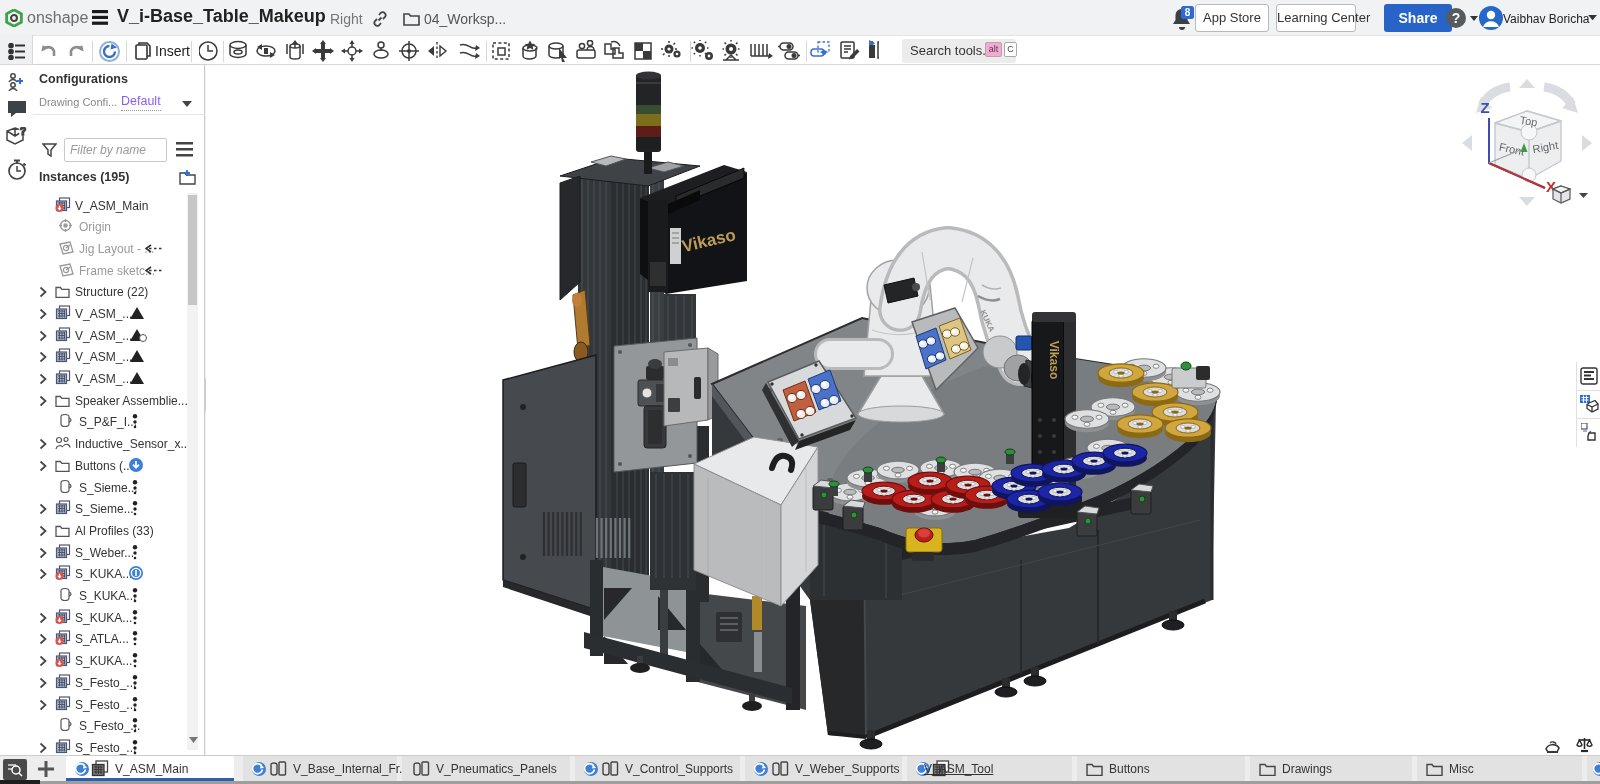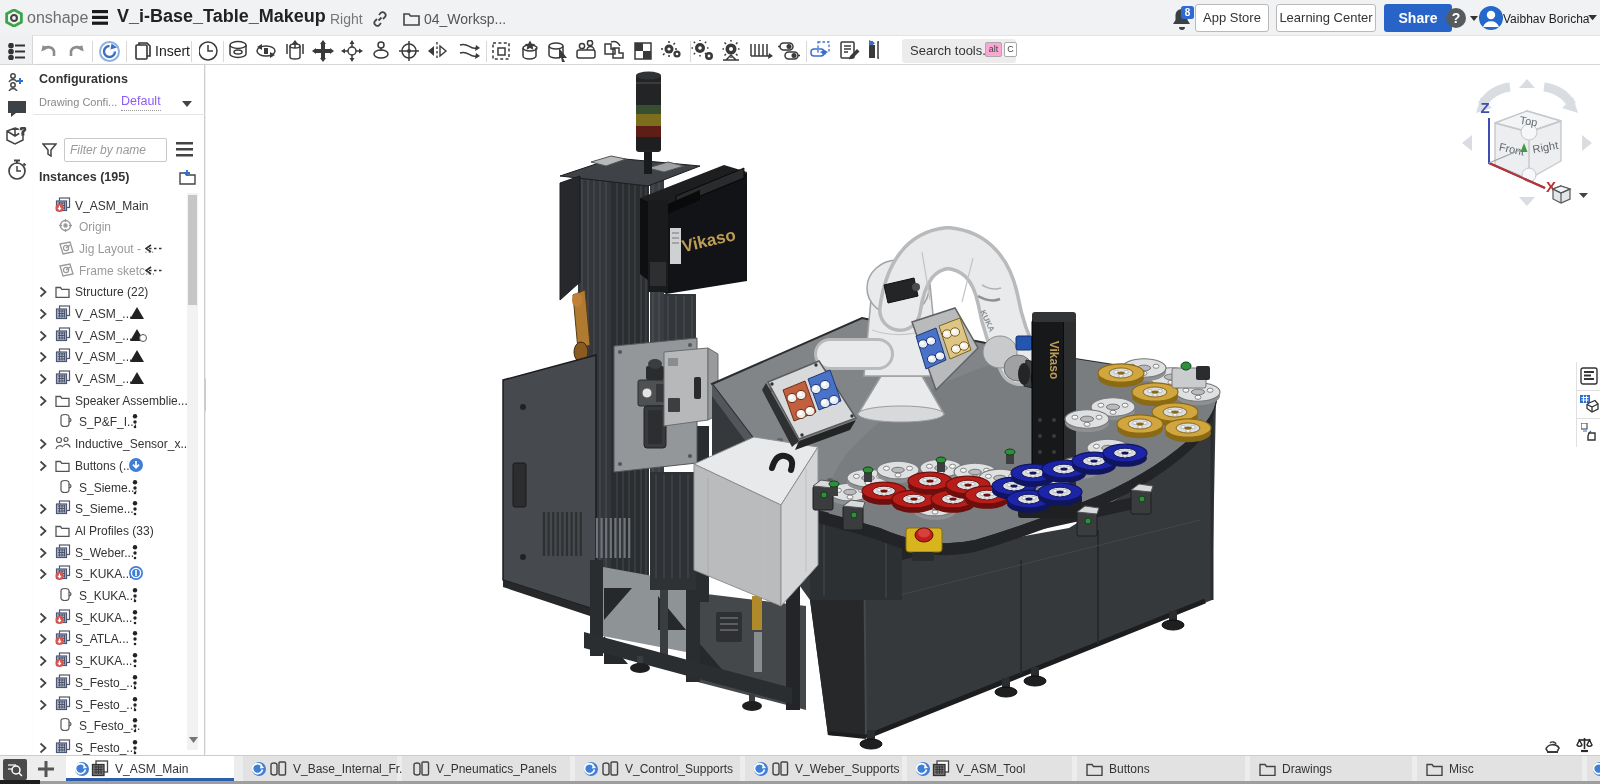--- a/index.html
+++ b/index.html
@@ -47,21 +47,21 @@
     </svg>
     <div class="abs" style="left:424px;top:11px;font-size:14px;color:#555;">04_Worksp...</div>
 
     <svg class="abs" style="left:1168px;top:6px" width="26" height="26" viewBox="0 0 26 26">
       <path d="M11 21 a3 3 0 0 0 6 0 z" fill="#3b4045"></path>
       <path d="M13.5 3 a6 6 0 0 1 6 6 v5 l2.5 4 h-17 l2.5 -4 v-5 a6 6 0 0 1 6 -6 z" fill="#3b4045"></path>
       <rect x="13" y="0" width="13" height="13" rx="2.5" fill="#2e6ad1"></rect>
       <text x="19.5" y="10" font-size="10" font-weight="bold" fill="#fff" text-anchor="middle">8</text>
     </svg>
     <div class="btn-outline" style="left:1195px;width:74px;">App Store</div>
-    <div class="btn-outline" style="left:1276px;width:100px;">Learning Center</div>
+    <div class="btn-outline" style="left:1276px;width:80px;">Learning Center</div>
     <div id="share-btn" style="left:1384px;width:68px;">Share</div>
     <svg class="abs" style="left:1446px;top:8px" width="34" height="20" viewBox="0 0 34 20">
       <circle cx="10" cy="10" r="10" fill="#565b60"></circle>
       <text x="10" y="14.5" font-size="14" font-weight="bold" fill="#fff" text-anchor="middle">?</text>
       <polygon points="24,8 32,8 28,13" fill="#333"></polygon>
     </svg>
     <svg class="abs" style="left:1479px;top:6px" width="24" height="24" viewBox="0 0 24 24">
       <circle cx="12" cy="12" r="12" fill="#2468cc"></circle>
       <circle cx="12" cy="9" r="4.2" fill="#fff"></circle>
       <path d="M4 21 a8.5 8.5 0 0 1 16 0 z" fill="#fff"></path>
@@ -1214,21 +1214,21 @@
     <svg class="abs" style="left:916px;top:6px" width="14" height="14" viewBox="0 0 14 14">
         <circle cx="7" cy="7" r="7" fill="#3f7fd6"></circle>
         <path d="M9.5 3.5 a5 5 0 1 0 1 4" fill="none" stroke="#fff" stroke-width="1.6"></path>
         <polygon points="9,2 12,6 8,6.5" fill="#fff"></polygon>
       </svg>
     <svg class="abs" style="left:932px;top:4px" width="18" height="17" viewBox="0 0 18 17">
         <rect x="5" y="1" width="11.5" height="11" fill="#fff" stroke="#444" stroke-width="1.3"></rect>
         <rect x="1.5" y="4.5" width="11.5" height="11" fill="#777" stroke="#333" stroke-width="1.3"></rect>
         <path d="M3 7 h8.5 M3 9.5 h8.5 M3 12 h8.5 M5 5.5 v8.5 M7.5 5.5 v8.5 M10 5.5 v8.5" stroke="#333" stroke-width="0.9"></path>
       </svg>
-    <div class="tabtxt" style="left:956px;">V_ASM_Tool</div>
+    <div class="tabtxt" style="left:924px;text-decoration:underline;">V_ASM_Tool</div>
     <div class="tab" style="left:1077px;width:168px;background:#e2e2e2;"></div>
     <svg class="abs" style="left:1086px;top:6px" width="17" height="14" viewBox="0 0 17 14" fill="none" stroke="#444" stroke-width="1.4">
         <path d="M1 2.5 h5 l1.5 2 H16 v9 H1 z"></path>
       </svg>
     <div class="tabtxt" style="left:1109px;">Buttons</div>
     <div class="tab" style="left:1250px;width:162px;background:#e2e2e2;"></div>
     <svg class="abs" style="left:1259px;top:6px" width="17" height="14" viewBox="0 0 17 14" fill="none" stroke="#444" stroke-width="1.4">
         <path d="M1 2.5 h5 l1.5 2 H16 v9 H1 z"></path>
       </svg>
     <div class="tabtxt" style="left:1282px;">Drawings</div>

